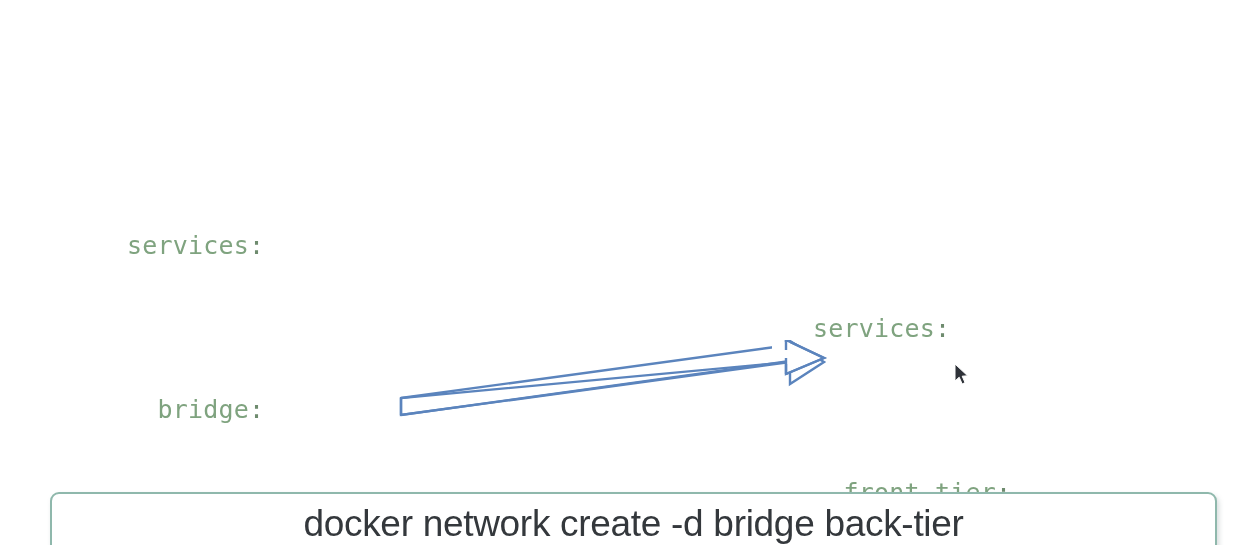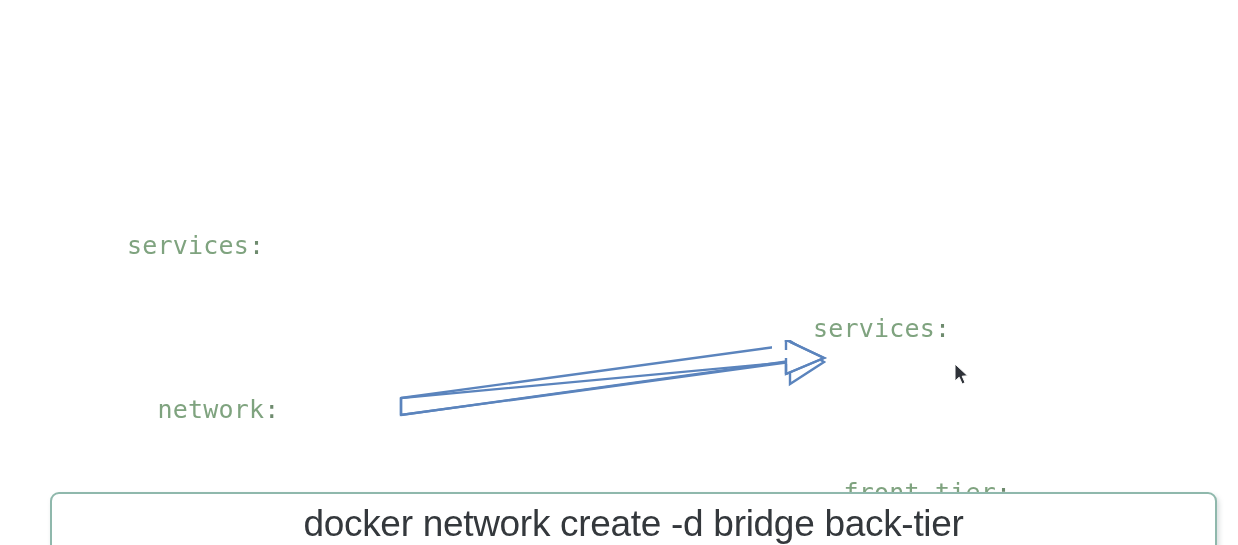--- a/index.html
+++ b/index.html
@@ -80,21 +80,21 @@
 </style>
 </head>
 <body>
 
 <div id="canvas">
 
   <div class="yaml-block" id="yaml-left">
 
     <span class="yline"><span class="ykey">services</span><span class="ypunct">:</span></span>
 
-    <span class="yline"><span class="yind">  </span><span class="ykey">network</span><span class="ypunct">:</span></span>
+    <span class="yline"><span class="yind">  </span><span class="ykey">bridge</span><span class="ypunct">:</span></span>
 
     
 
     
 
     
 
     
 
     

